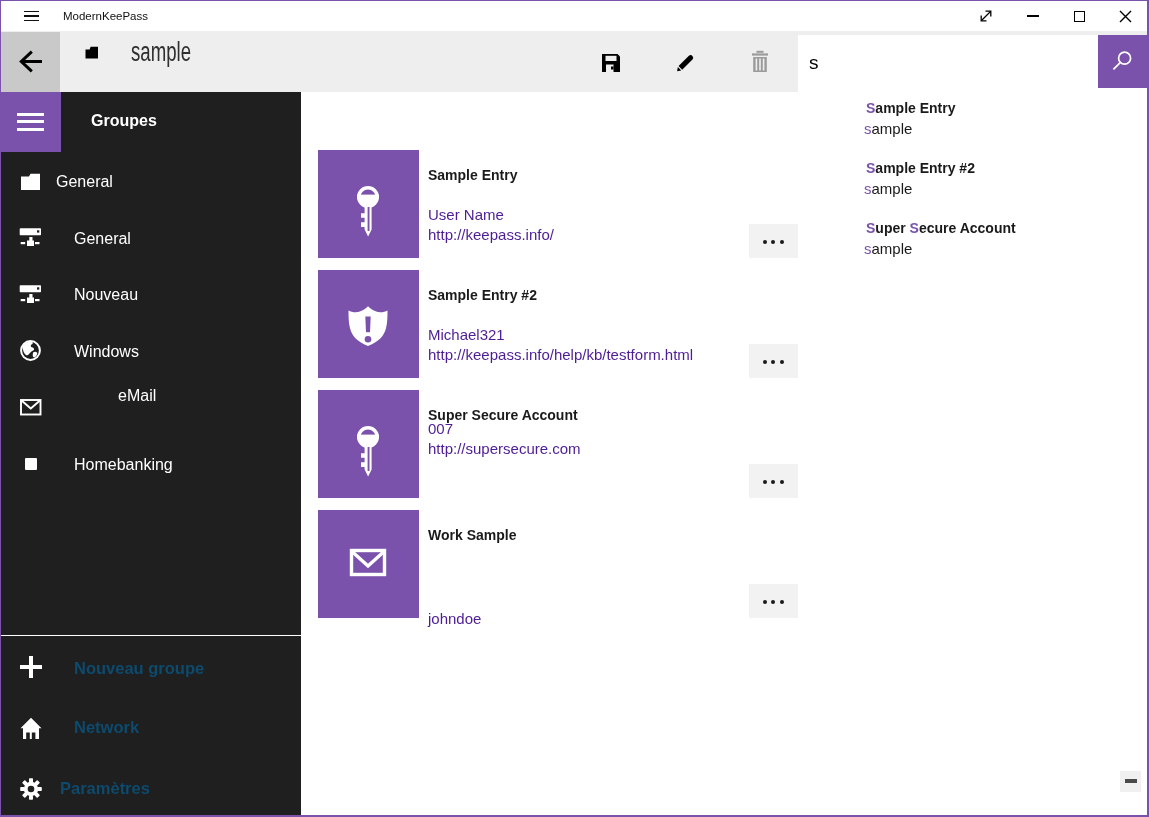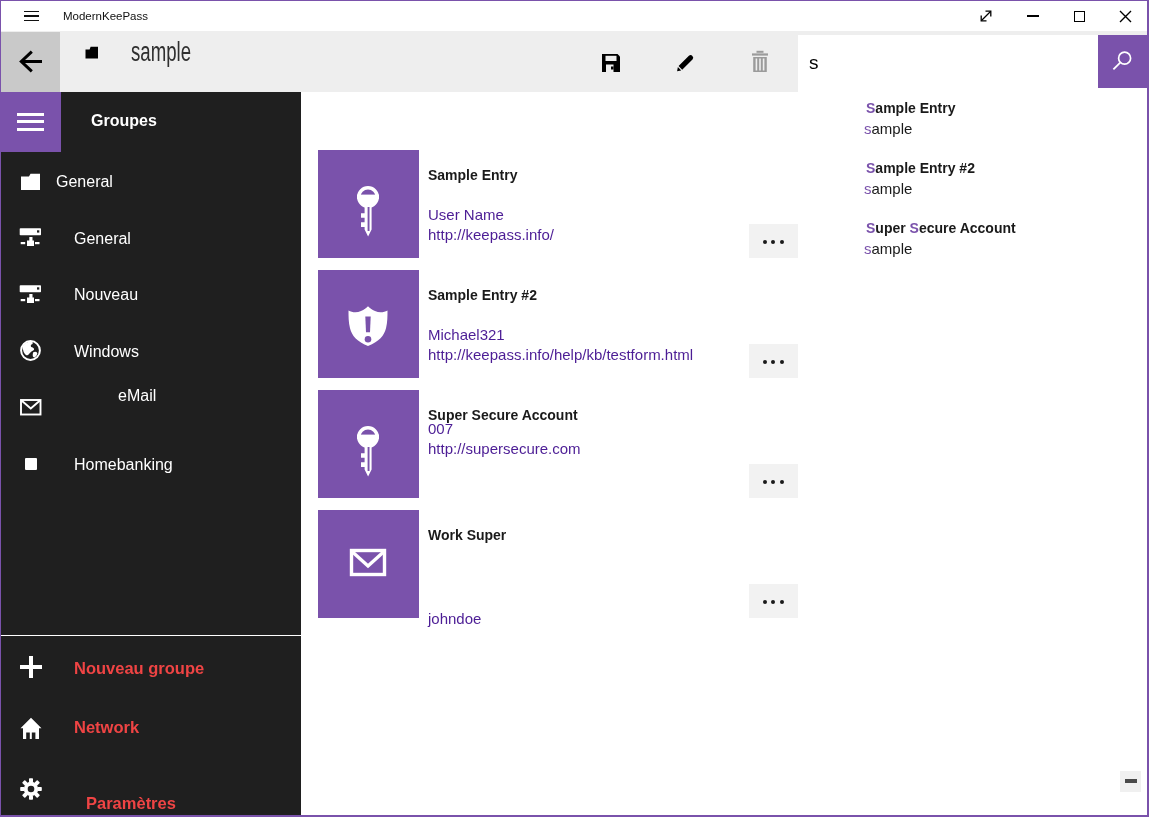--- a/index.html
+++ b/index.html
@@ -1,21 +1,21 @@
 <!DOCTYPE html>
 <html><head>
 <meta charset="utf-8">
 <style>
   * { margin:0; padding:0; box-sizing:border-box; }
   html,body { width:1149px; height:817px; overflow:hidden; }
   body { font-family:"Liberation Sans", sans-serif; position:relative; background:#fff; }
   .abs { position:absolute; }
   .accent { background:#7a52ab; }
   .navtext { font-size:16px; color:#fff; }
-  .navbold { font-size:16.5px; color:#ef4444; font-weight:bold; }
+  .navbold { font-size:16.5px; color:#0c4a6e; font-weight:bold; }
   .etitle { font-size:14px; font-weight:bold; color:#1a1a1a; }
   .esub { font-size:15px; color:#4c1d95; line-height:20px; }
   .stitle { font-size:14px; font-weight:bold; color:#1a1a1a; }
   .ssub { font-size:15px; color:#1a1a1a; }
   .ssub { left:864px !important; }
   .pl { color:#7a52ab; }
   .dots { position:absolute; width:49px; height:33.5px; background:#f2f2f2; }
   .dot { position:absolute; width:4.4px; height:4.4px; border-radius:50%; background:#1a1a1a; top:15.3px; }
 </style>
 </head>
@@ -155,21 +155,21 @@
       </g>
       <g transform="rotate(270 11 11)">
         <rect x="9" y="0.2" width="4" height="4.4" rx="0.8"></rect>
       </g>
       <g transform="rotate(315 11 11)">
         <rect x="9" y="0.2" width="4" height="4.4" rx="0.8"></rect>
       </g>
     </g>
     <circle cx="11" cy="11" r="3.3" fill="#1f1f1f"></circle>
   </svg>
-  <div class="abs navbold" style="left:86px;top:778.5px;margin-top:15px;">Paramètres</div>
+  <div class="abs navbold" style="left:60px;top:778.5px;">Paramètres</div>
 
   <div class="abs" style="left:301px;top:92px;width:846px;height:723px;background:#fff;"></div>
 
   <div class="abs accent" style="left:318px;top:150px;width:101px;height:108px;"></div>
   <svg class="abs" style="left:318px;top:150px;" width="101" height="108" viewBox="0 0 101 108">
     <circle cx="50" cy="47" r="9.3" stroke="#fff" stroke-width="3.4" fill="none"></circle>
     <rect x="39" y="44.6" width="22" height="4.2" fill="#fff"></rect>
     <path d="M40.7,47 A9.3,9.3 0 0 0 59.3,47 Z" fill="#fff"></path>
     <path d="M46.6,55 L53.6,55 L53.6,79.5 L50.1,86.5 L46.6,79.5 L46.6,77 L43,77 L43,72.3 L46.6,72.3 L46.6,67.8 L43,67.8 L43,63.2 L46.6,63.2 Z" fill="#fff"></path>
     <rect x="49.6" y="57" width="1.9" height="24" fill="#7a52ab"></rect>
@@ -210,21 +210,21 @@
     <span class="dot" style="left:14px;"></span>
     <span class="dot" style="left:22.5px;"></span>
     <span class="dot" style="left:31px;"></span>
   </div>
 
   <div class="abs accent" style="left:318px;top:510px;width:101px;height:108px;"></div>
   <svg class="abs" style="left:318px;top:510px;" width="101" height="108" viewBox="0 0 101 108">
     <rect x="33.5" y="40.5" width="33" height="24" stroke="#fff" stroke-width="3.4" fill="none"></rect>
     <path d="M34,41.5 L50,56 L66,41.5" stroke="#fff" stroke-width="3.4" fill="none"></path>
   </svg>
-  <div class="abs etitle" style="left:428px;top:526.5px;">Work Super</div>
+  <div class="abs etitle" style="left:428px;top:526.5px;">Work Sample</div>
   <div class="abs esub" style="left:428px;top:565px;margin-top:44px;">johndoe</div>
   <div class="dots" style="left:748.5px;top:584.4px;">
     <span class="dot" style="left:14px;"></span>
     <span class="dot" style="left:22.5px;"></span>
     <span class="dot" style="left:31px;"></span>
   </div>
 
   <div class="abs" style="left:798px;top:35px;width:300px;height:53px;background:#fff;"></div>
   <div class="abs" style="left:809px;top:52px;font-size:19px;color:#000;">s</div>
   <div class="abs accent" style="left:1098px;top:35px;width:49px;height:53px;"></div>

